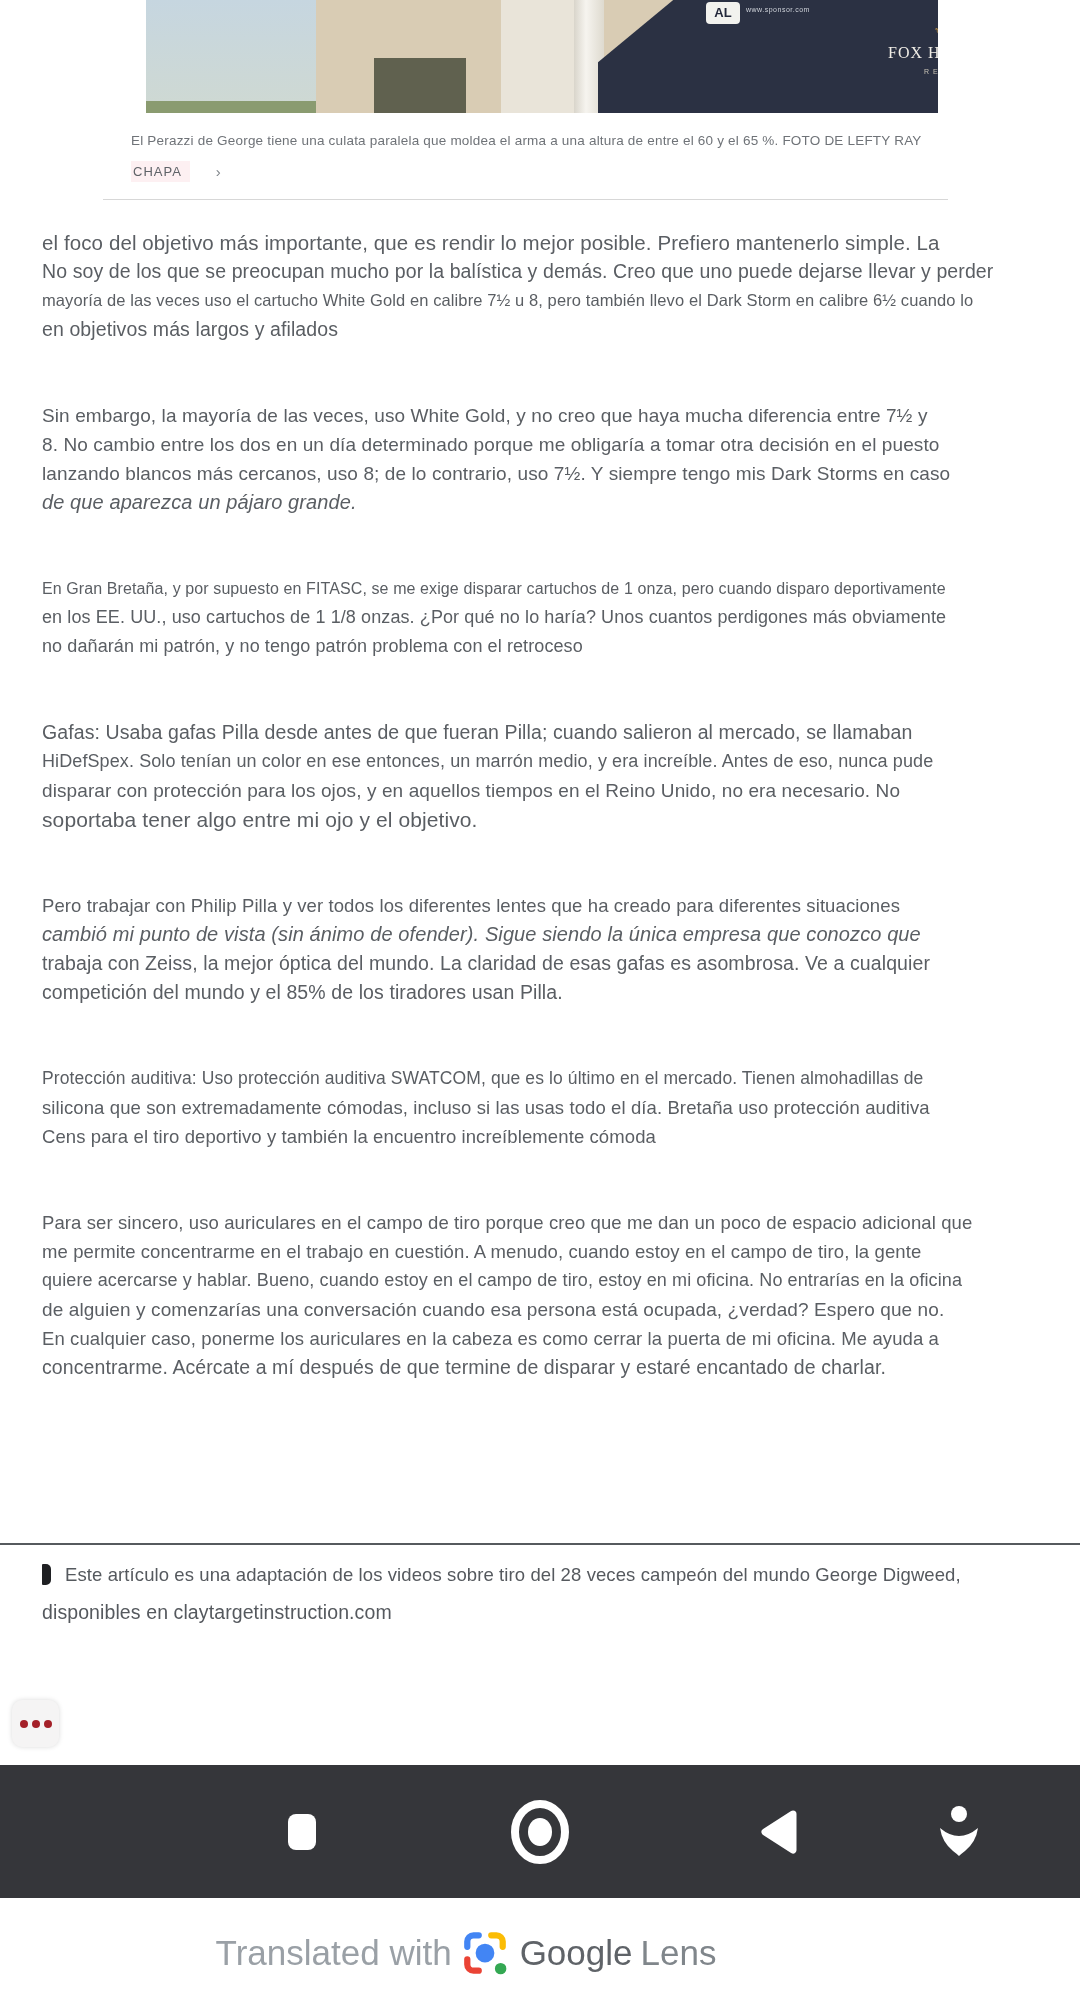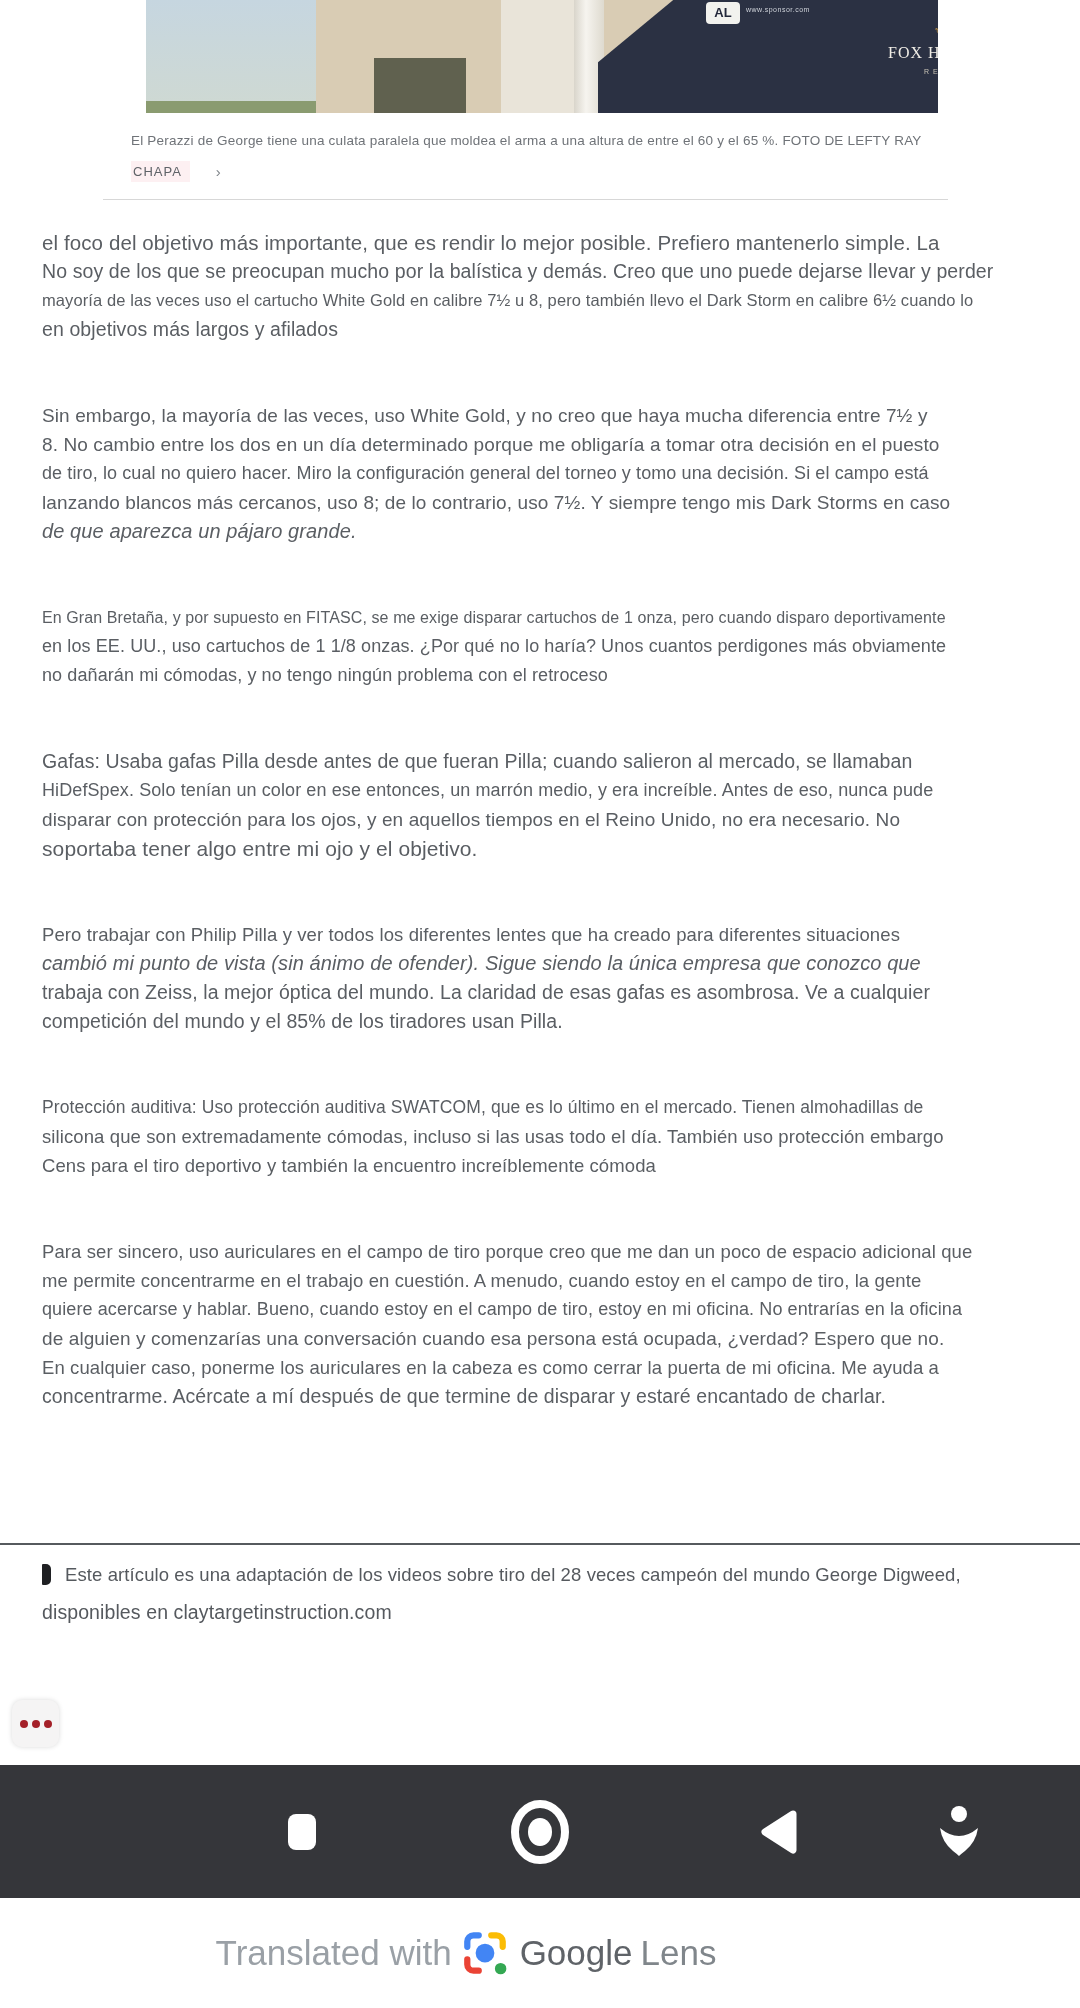--- a/index.html
+++ b/index.html
@@ -88,44 +88,43 @@
 <div class="article">
   <div class="para">
     <div class="ln s205">el foco del objetivo más importante, que es rendir lo mejor posible. Prefiero mantenerlo simple. La</div>
     <div class="ln s195">No soy de los que se preocupan mucho por la balística y demás. Creo que uno puede dejarse llevar y perder</div>
     <div class="ln s165">mayoría de las veces uso el cartucho White Gold en calibre 7½ u 8, pero también llevo el Dark Storm en calibre 6½ cuando lo</div>
     <div class="ln s195">en objetivos más largos y afilados</div>
   </div>
   <div class="para">
     <div class="ln s19">Sin embargo, la mayoría de las veces, uso White Gold, y no creo que haya mucha diferencia entre 7½ y</div>
     <div class="ln s19">8. No cambio entre los dos en un día determinado porque me obligaría a tomar otra decisión en el puesto</div>
-    <div class="ln s18">de tiro, lo cual no quiero hacer. Miro la configuración general del torneo y tomo una decisión. Si el campo está</div>
     <div class="ln s19">lanzando blancos más cercanos, uso 8; de lo contrario, uso 7½. Y siempre tengo mis Dark Storms en caso</div>
     <div class="ln s20">de que aparezca un pájaro grande.</div>
   </div>
   <div class="para">
     <div class="ln s16">En Gran Bretaña, y por supuesto en FITASC, se me exige disparar cartuchos de 1 onza, pero cuando disparo deportivamente</div>
     <div class="ln s18">en los EE. UU., uso cartuchos de 1 1/8 onzas. ¿Por qué no lo haría? Unos cuantos perdigones más obviamente</div>
-    <div class="ln s18">no dañarán mi cómodas, y no tengo ningún problema con el retroceso</div>
+    <div class="ln s18">no dañarán mi patrón, y no tengo patrón problema con el retroceso</div>
   </div>
   <div class="para">
     <div class="ln s195">Gafas: Usaba gafas Pilla desde antes de que fueran Pilla; cuando salieron al mercado, se llamaban</div>
     <div class="ln s18">HiDefSpex. Solo tenían un color en ese entonces, un marrón medio, y era increíble. Antes de eso, nunca pude</div>
     <div class="ln s19">disparar con protección para los ojos, y en aquellos tiempos en el Reino Unido, no era necesario. No</div>
     <div class="ln s21">soportaba tener algo entre mi ojo y el objetivo.</div>
   </div>
   <div class="para">
     <div class="ln s185">Pero trabajar con Philip Pilla y ver todos los diferentes lentes que ha creado para diferentes situaciones</div>
     <div class="ln s20">cambió mi punto de vista (sin ánimo de ofender). Sigue siendo la única empresa que conozco que</div>
     <div class="ln s195">trabaja con Zeiss, la mejor óptica del mundo. La claridad de esas gafas es asombrosa. Ve a cualquier</div>
     <div class="ln s195">competición del mundo y el 85% de los tiradores usan Pilla.</div>
   </div>
   <div class="para">
     <div class="ln s175">Protección auditiva: Uso protección auditiva SWATCOM, que es lo último en el mercado. Tienen almohadillas de</div>
-    <div class="ln s185">silicona que son extremadamente cómodas, incluso si las usas todo el día. También uso protección embargo</div>
+    <div class="ln s185">silicona que son extremadamente cómodas, incluso si las usas todo el día. Bretaña uso protección auditiva</div>
     <div class="ln s185">Cens para el tiro deportivo y también la encuentro increíblemente cómoda</div>
   </div>
   <div class="para">
     <div class="ln s185">Para ser sincero, uso auriculares en el campo de tiro porque creo que me dan un poco de espacio adicional que</div>
     <div class="ln s185">me permite concentrarme en el trabajo en cuestión. A menudo, cuando estoy en el campo de tiro, la gente</div>
     <div class="ln s18">quiere acercarse y hablar. Bueno, cuando estoy en el campo de tiro, estoy en mi oficina. No entrarías en la oficina</div>
     <div class="ln s19">de alguien y comenzarías una conversación cuando esa persona está ocupada, ¿verdad? Espero que no.</div>
     <div class="ln s185">En cualquier caso, ponerme los auriculares en la cabeza es como cerrar la puerta de mi oficina. Me ayuda a</div>
     <div class="ln s195">concentrarme. Acércate a mí después de que termine de disparar y estaré encantado de charlar.</div>
   </div>

